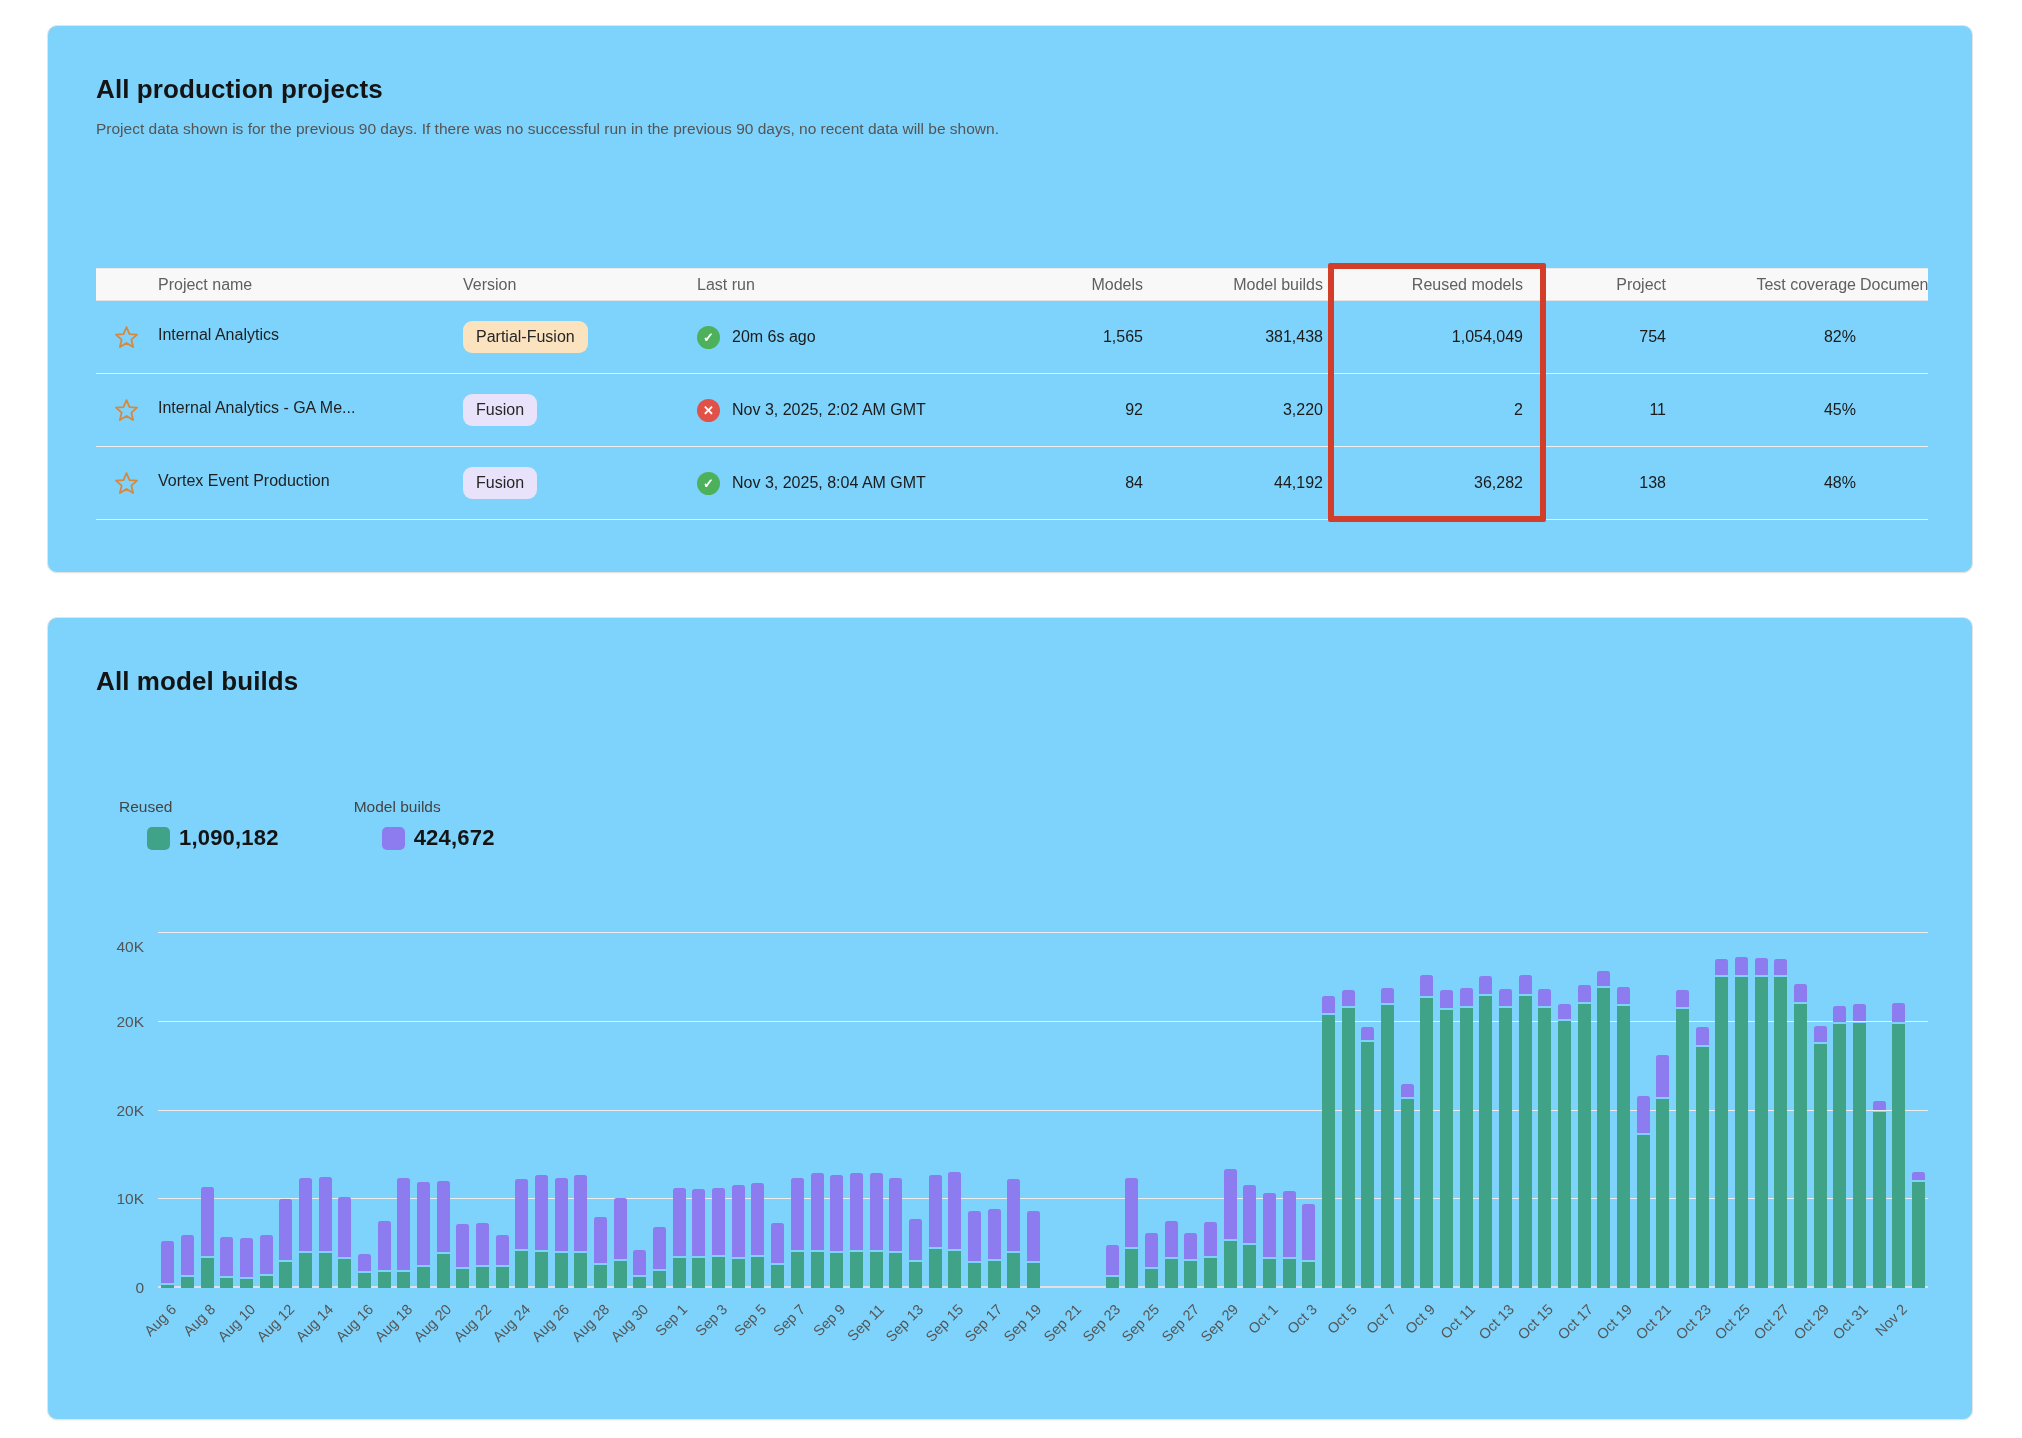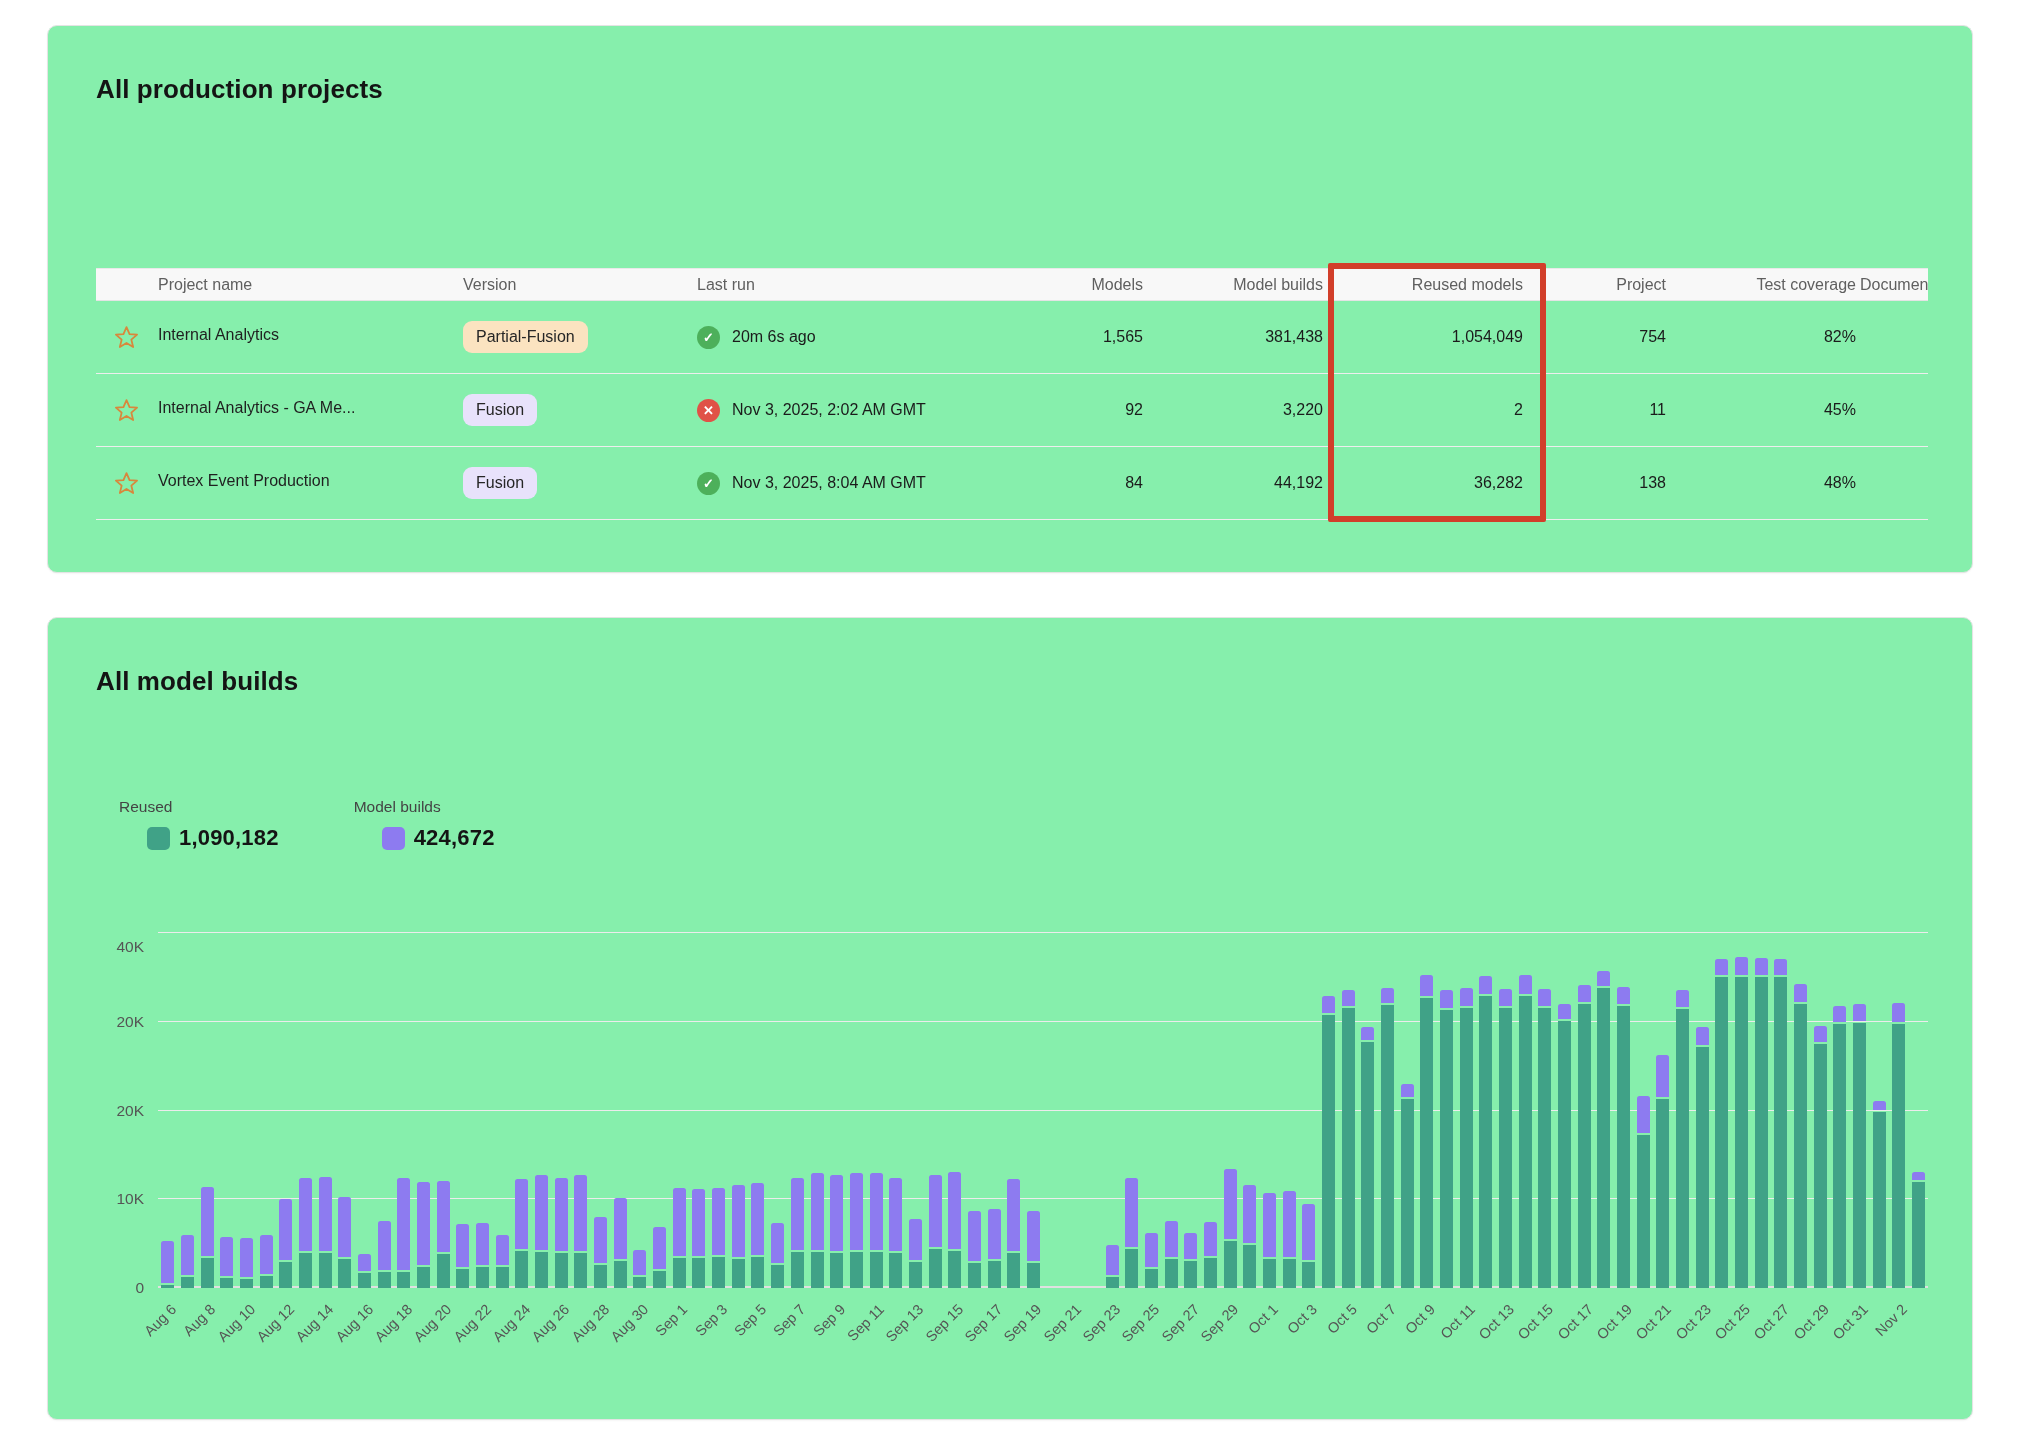--- a/index.html
+++ b/index.html
@@ -7,21 +7,21 @@
   body {
     background: #ffffff;
     font-family: "Liberation Sans", sans-serif;
     color: #1b1b1b;
     position: relative;
   }
   .card {
     position: absolute;
     left: 47px;
     width: 1926px;
-    background: #86efac;
+    background: #7dd3fc;
     border: 1px solid #e4e4e4;
     border-radius: 10px;
     box-shadow: 0 1px 2px rgba(0,0,0,0.04);
   }
   #card-projects { top: 25px; height: 548px; }
   #card-builds   { top: 617px; height: 803px; }
 
   .card-title {
     position: absolute; left: 48px; top: 48px;
     font-size: 26px; font-weight: bold; color: #141414;
@@ -140,20 +140,21 @@
     position: absolute; top: 368px; right: 50%;
     transform: rotate(-45deg); transform-origin: top right;
     white-space: nowrap; font-size: 14.5px; color: #555;
   }
 </style>
 </head>
 <body>
 
 <section class="card" id="card-projects">
   <h1 class="card-title">All production projects</h1>
+  <p class="card-subtitle">Project data shown is for the previous 90 days. If there was no successful run in the previous 90 days, no recent data will be shown.</p>
 
 
   <div class="table-wrap">
     <div class="thead">
       <div class="cell"></div>
       <div class="cell">Project name</div>
       <div class="cell">Version</div>
       <div class="cell">Last run</div>
       <div class="cell num">Models</div>
       <div class="cell num">Model builds</div>

